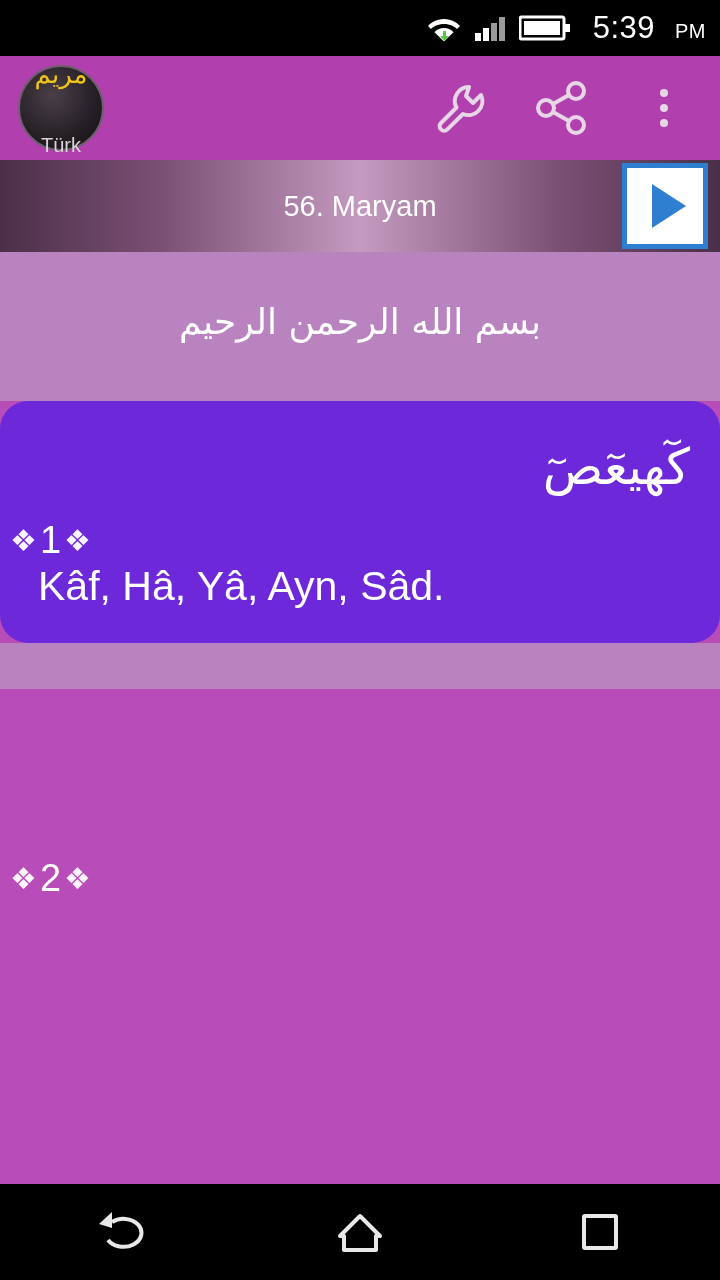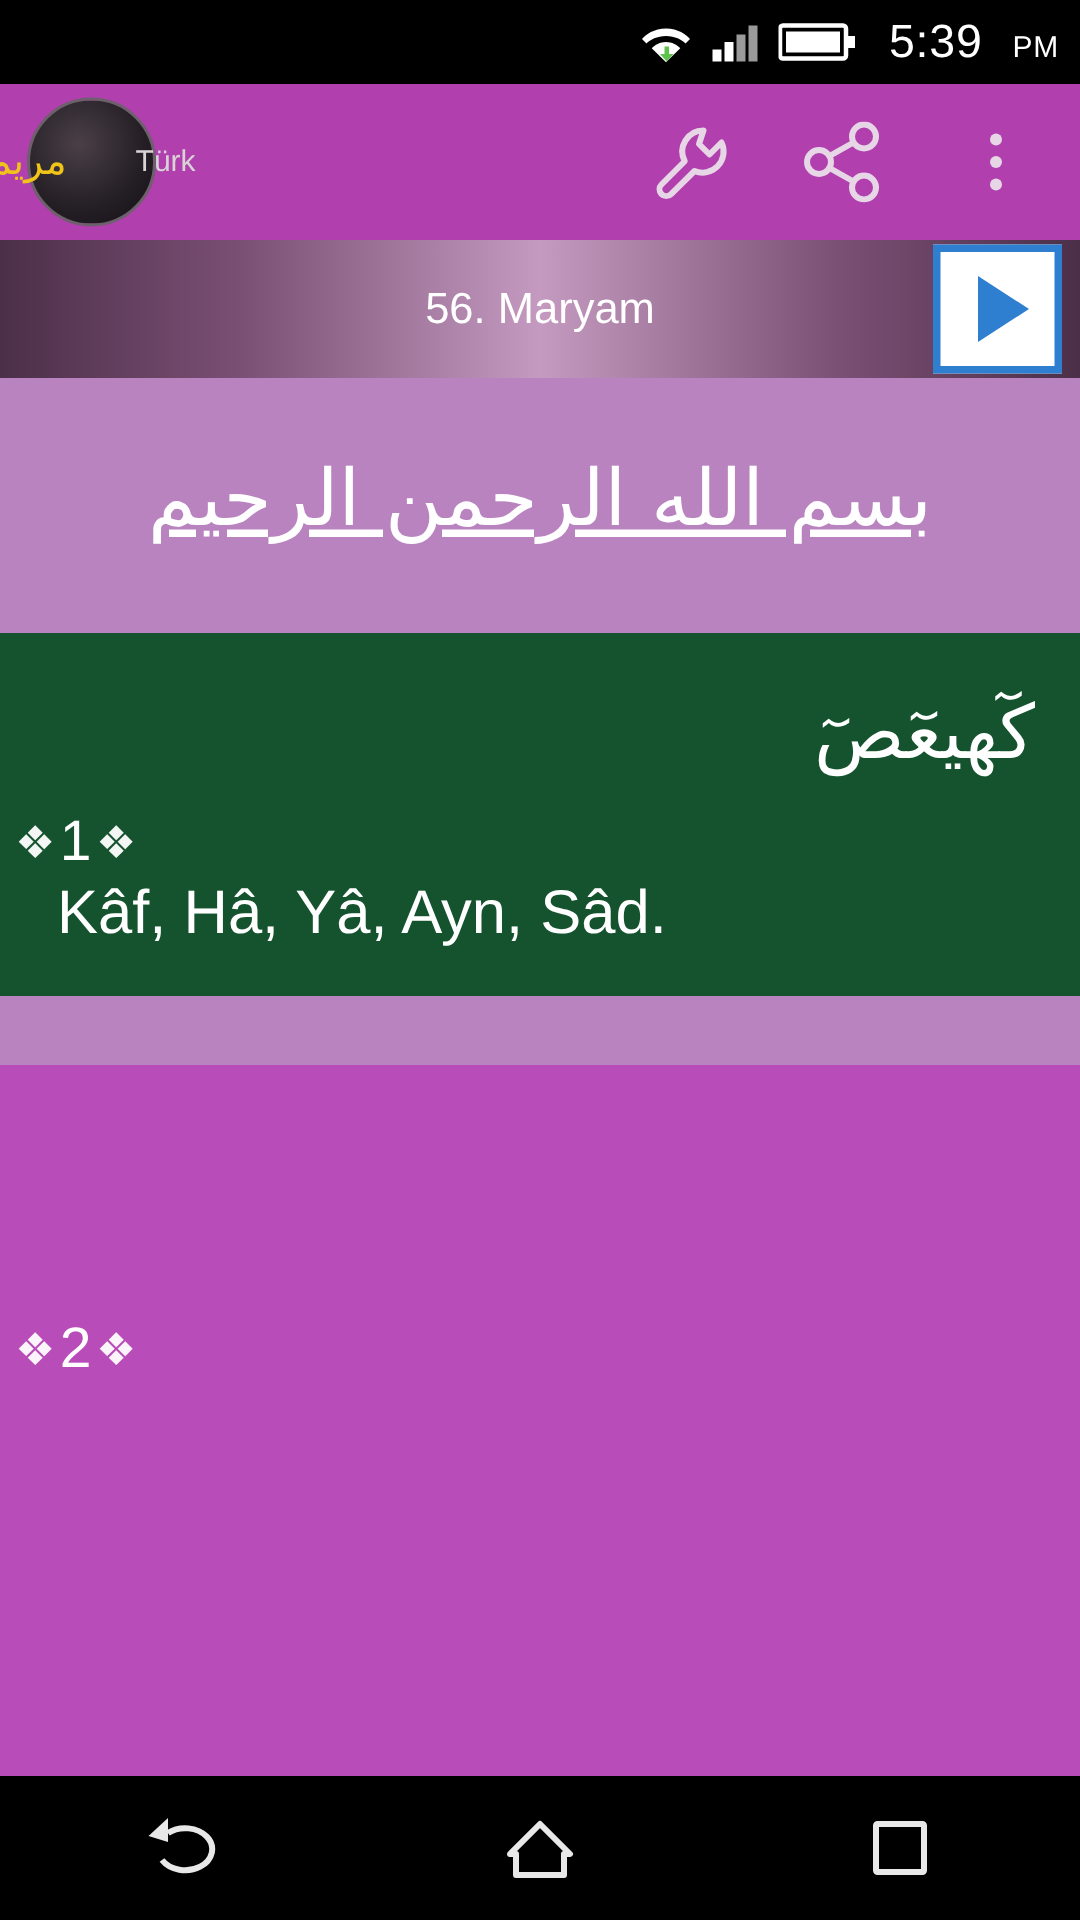--- a/index.html
+++ b/index.html
@@ -53,21 +53,21 @@
     align-items: center;
     padding: 0 18px;
   }
   .app-logo {
     width: 86px;
     height: 86px;
     border-radius: 50%;
     background: radial-gradient(circle at 40% 35%, #4a3f48 0%, #241f24 60%, #140f14 100%);
     border: 2px solid #6e5f6c;
     display: flex;
-    flex-direction: row;
+    flex-direction: column;
     align-items: center;
     justify-content: center;
     line-height: 1;
     gap: 46px;
   }
   .app-logo .ar {
     color: #f0c419;
     font-size: 26px;
     direction: rtl;
     margin-bottom: 2px;
@@ -133,31 +133,30 @@
     flex: 1 1 auto;
     overflow: hidden;
     display: flex;
     flex-direction: column;
   }
   .basmala {
     background: #b983c0;
     padding: 46px 20px 54px;
     text-align: center;
     color: #ffffff;
-    font-size: 52px;
+    font-size: 36px;
     direction: rtl;
     font-family: "DejaVu Sans", sans-serif;
     line-height: 1.35;
-    text-decoration: underline;
   }
   .ayah {
     padding: 20px 24px 26px;
     position: relative;
   }
-  .ayah.odd  { background: #14532d; }
+  .ayah.odd  { background: #6d28d9; border-radius: 28px; }
   .ayah.even { background: #b983c0; }
 
   .arabic {
     color: #ffffff;
     direction: rtl;
     text-align: right;
     font-family: "DejaVu Sans", sans-serif;
     font-size: 50px;
     line-height: 1.55;
     padding: 8px 6px 0 60px;

